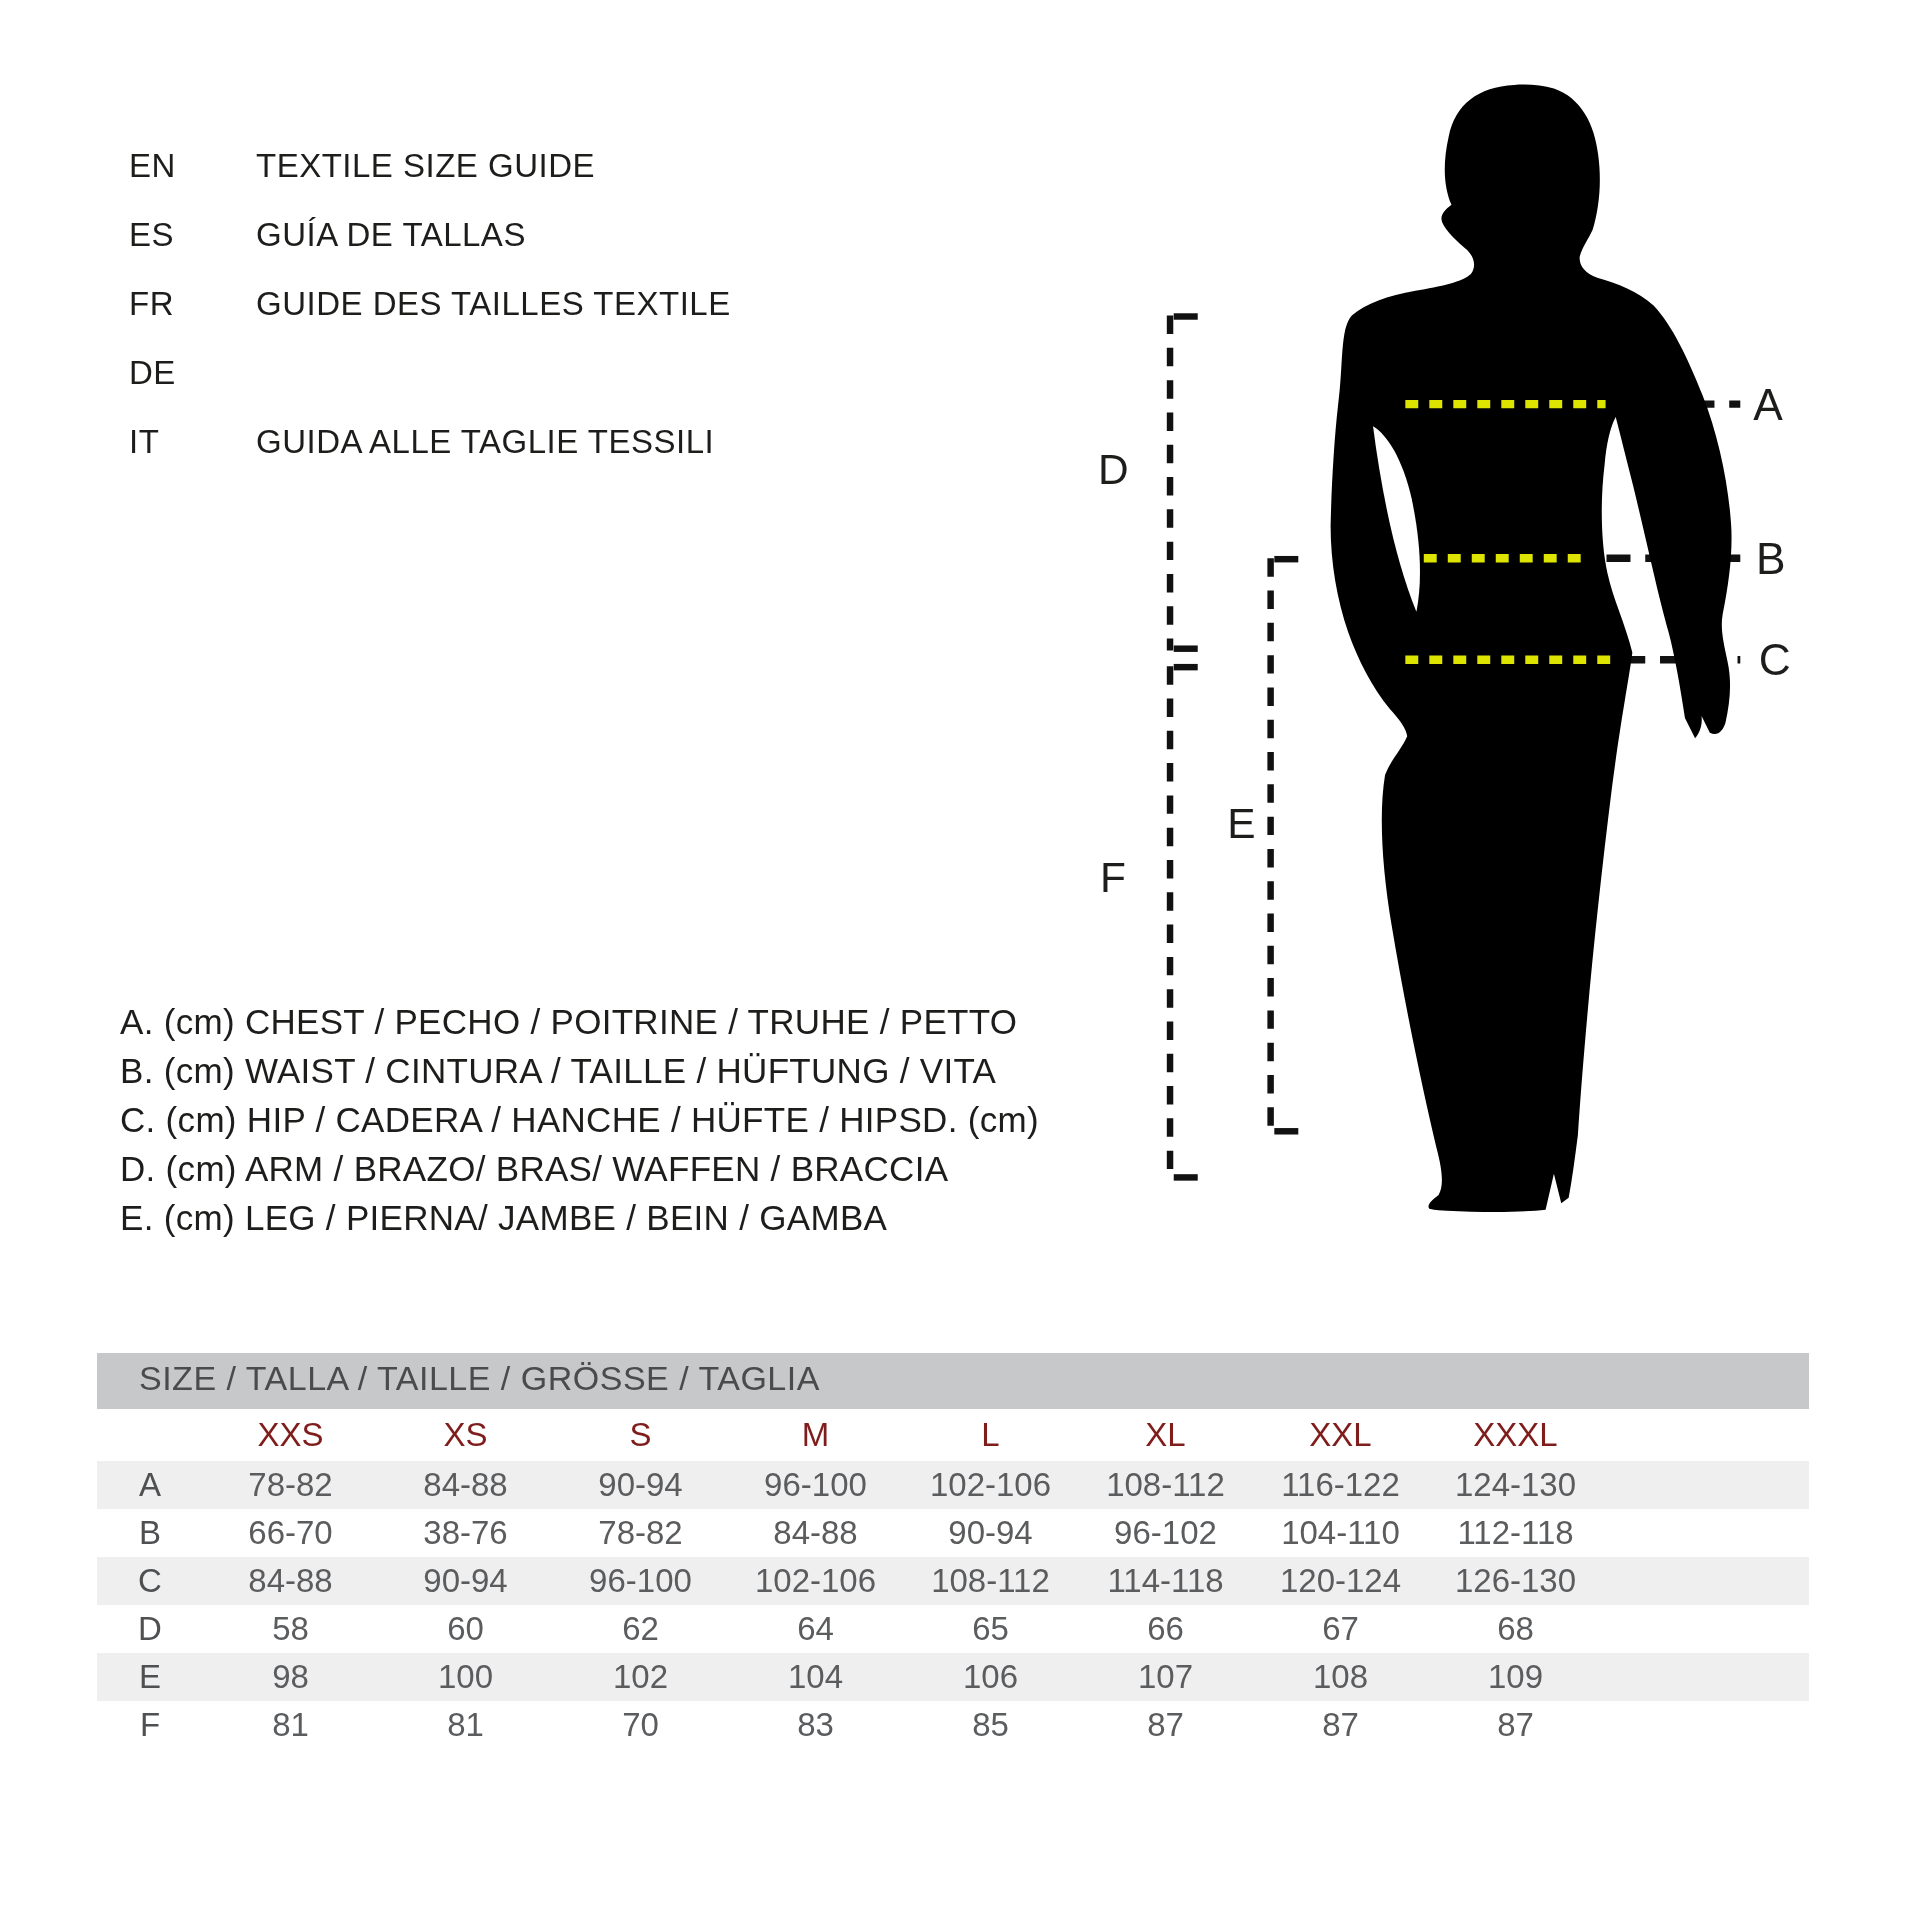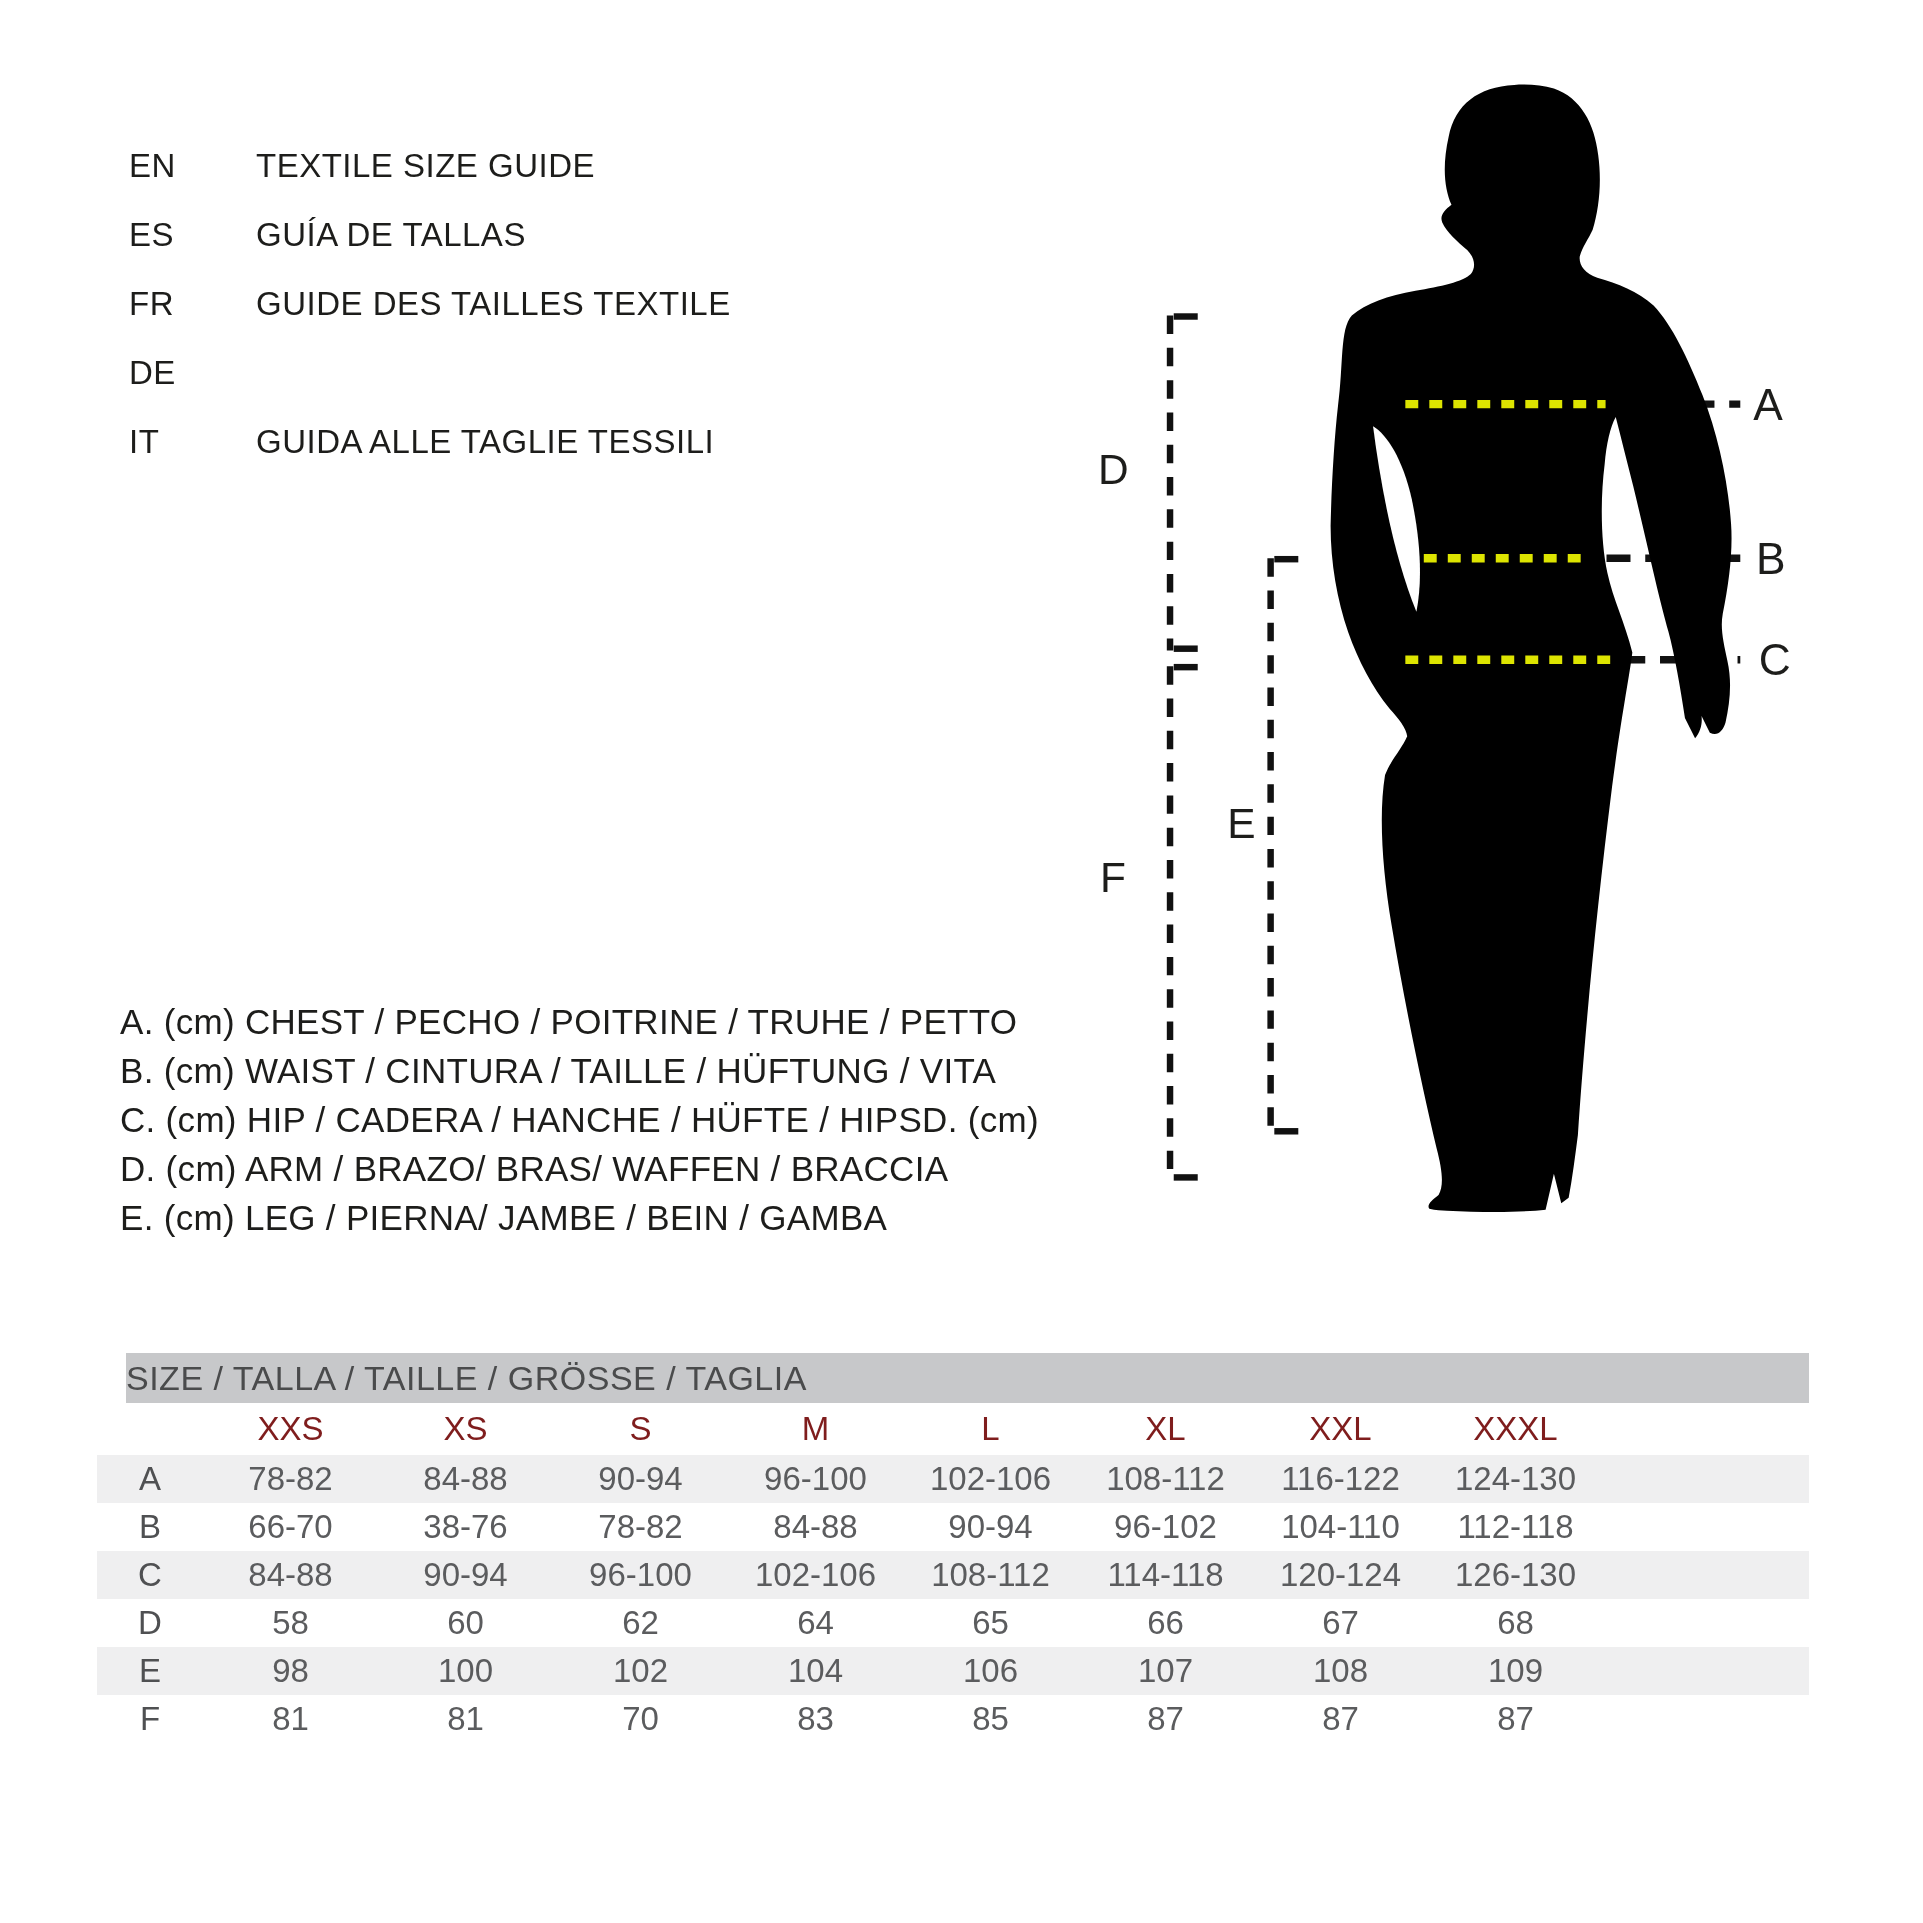--- a/index.html
+++ b/index.html
@@ -13,22 +13,22 @@
 
   
   .meas{position:absolute;left:120px;top:957px;margin-top:40px;}
   .mrow{height:49px;line-height:49px;font-size:35px;font-weight:500;letter-spacing:0.3px;white-space:nowrap;}
 
   .man{position:absolute;left:115px;top:1272px;height:42px;line-height:42px;
        font-size:36px;font-weight:500;letter-spacing:0.3px;white-space:nowrap;}
 
   
   .table{position:absolute;left:97px;top:1353px;width:1712px;font-weight:400;}
-  .t-title{height:50px;line-height:50px;background:#c7c8ca;color:#4a4b4c;
-           font-size:34px;letter-spacing:0.5px;margin-left:29px;}
+  .t-title{height:56px;line-height:50px;background:#c7c8ca;color:#4a4b4c;
+           font-size:34px;padding-left:42px;letter-spacing:0.5px;}
   .t-grid{display:grid;grid-template-columns:106px repeat(8,175px) 1fr;}
   .t-colrow{height:52px;line-height:52px;}
   .t-row{height:48px;line-height:48px;}
   .t-row.stripe{background:#efeff0;}
   .t-grid span{text-align:center;font-size:33px;color:#5b5c5e;}
   .t-grid .rowlab{color:#4f5052;text-align:center;}
   .t-colrow span{color:#7f1d1d;}
 
   
   .fig{position:absolute;left:0;top:0;width:1923px;height:1923px;}

